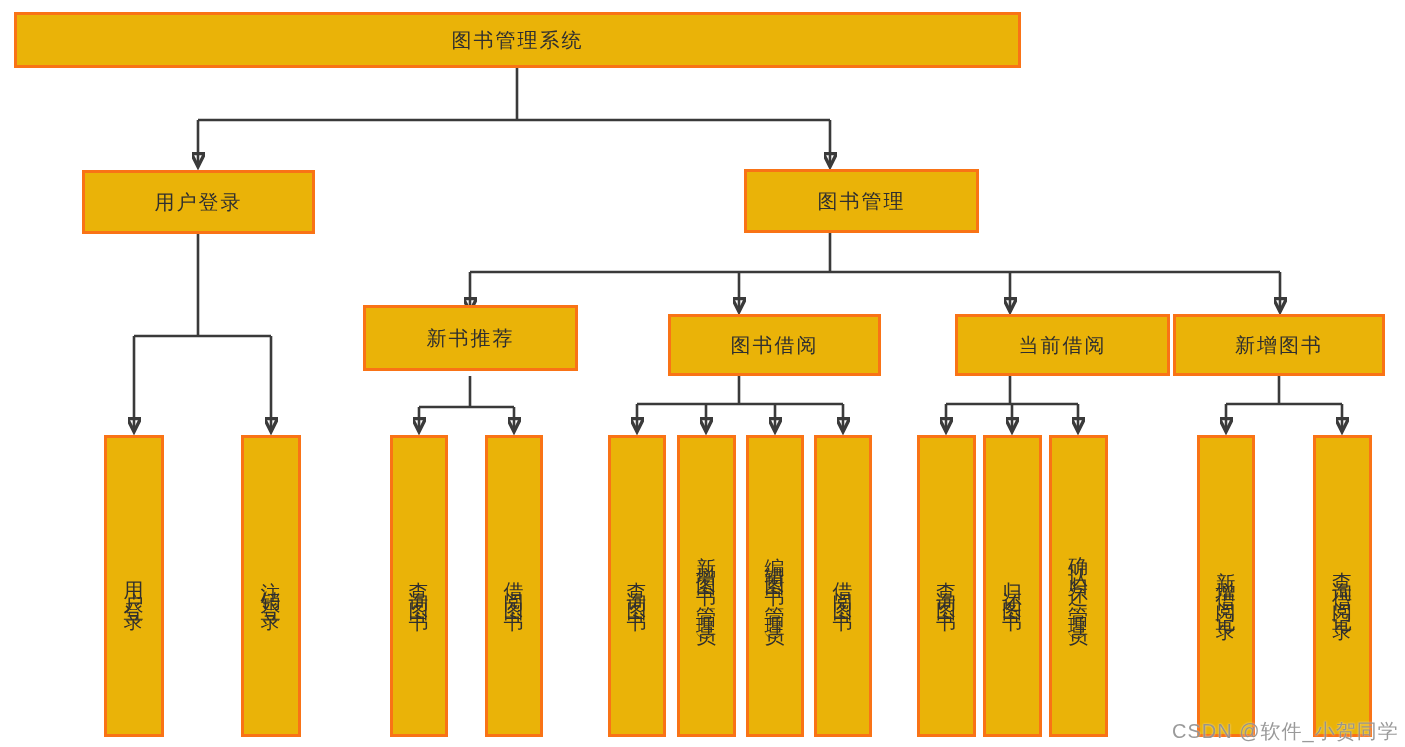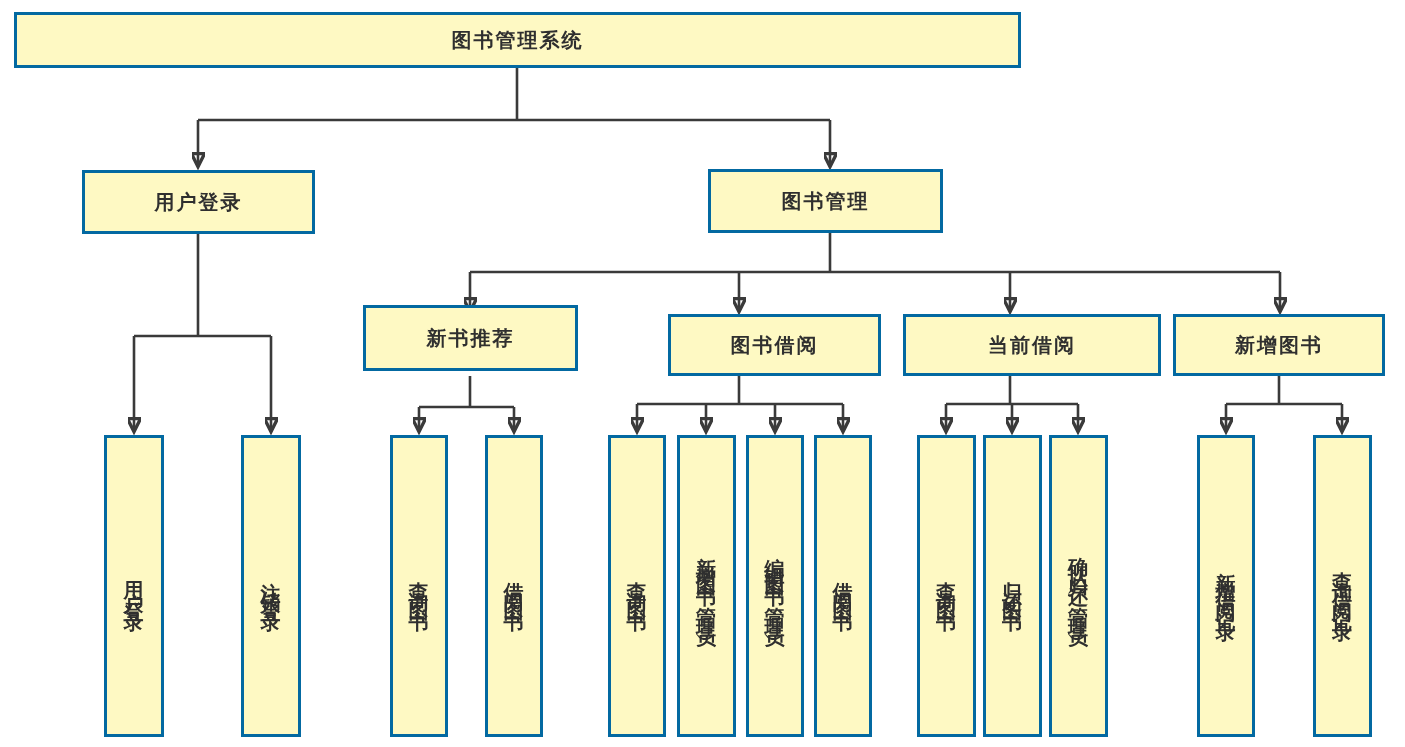--- a/index.html
+++ b/index.html
@@ -8,31 +8,30 @@
     width:1405px;height:747px;
     background:#ffffff;
     font-family:"Liberation Sans", sans-serif;
     overflow:hidden;
   }
   .wires{position:absolute;left:0;top:0;width:1405px;height:747px;}
   .wires path{stroke:#3a3a3a;stroke-width:2.6;fill:none;}
   .box{
     position:absolute;
     box-sizing:border-box;
-    background:#fef9c3;
-    border:3px solid #0369a1;
+    background:#eab308;
+    border:3px solid #f97316;
     color:#2f2f2f;
     display:flex;
     align-items:center;
     justify-content:center;
     font-size:20px;
     letter-spacing:2px;
     text-align:center;
     z-index:2;
-    font-weight:bold;
   }
   .leaf{
     writing-mode:vertical-rl;
     text-orientation:mixed;
     letter-spacing:10px;
     font-size:20px;
     line-height:1;
     padding:6px 0;
   }
   .watermark{
@@ -87,39 +86,40 @@
     <path marker-end="url(#ah)" d="M1078,404 V431"></path>
 
     <path d="M1279,376 V404 M1226,404 H1342"></path>
     <path marker-end="url(#ah)" d="M1226,404 V431"></path>
     <path marker-end="url(#ah)" d="M1342,404 V431"></path>
   </svg>
 
   <div class="box" style="left:14px;top:12px;width:1007px;height:56px">图书管理系统</div>
 
   <div class="box" style="left:82px;top:170px;width:233px;height:64px">用户登录</div>
-  <div class="box" style="left:708px;top:169px;width:235px;height:64px">图书管理</div>
+  <div class="box" style="left:744px;top:169px;width:235px;height:64px">图书管理</div>
 
   <div class="box" style="left:363px;top:305px;width:215px;height:66px">新书推荐</div>
   <div class="box" style="left:668px;top:314px;width:213px;height:62px">图书借阅</div>
-  <div class="box" style="left:903px;top:314px;width:258px;height:62px">当前借阅</div>
+  <div class="box" style="left:955px;top:314px;width:215px;height:62px">当前借阅</div>
   <div class="box" style="left:1173px;top:314px;width:212px;height:62px">新增图书</div>
 
   <div class="box leaf" style="left:104px;top:435px;width:60px;height:302px">用户登录</div>
   <div class="box leaf" style="left:241px;top:435px;width:60px;height:302px">注销登录</div>
 
   <div class="box leaf" style="left:390px;top:435px;width:58px;height:302px">查询图书</div>
   <div class="box leaf" style="left:485px;top:435px;width:58px;height:302px">借阅图书</div>
 
   <div class="box leaf" style="left:608px;top:435px;width:58px;height:302px">查询图书</div>
   <div class="box leaf" style="left:677px;top:435px;width:59px;height:302px">新增图书（管理员）</div>
   <div class="box leaf" style="left:746px;top:435px;width:58px;height:302px">编辑图书（管理员）</div>
   <div class="box leaf" style="left:814px;top:435px;width:58px;height:302px">借阅图书</div>
 
   <div class="box leaf" style="left:917px;top:435px;width:59px;height:302px">查询图书</div>
   <div class="box leaf" style="left:983px;top:435px;width:59px;height:302px">归还图书</div>
   <div class="box leaf" style="left:1049px;top:435px;width:59px;height:302px">确认归还（管理员）</div>
 
   <div class="box leaf" style="left:1197px;top:435px;width:58px;height:302px">新增借阅记录</div>
   <div class="box leaf" style="left:1313px;top:435px;width:59px;height:302px">查询借阅记录</div>
 
+  <div class="watermark" style="left:1172px;top:718px">CSDN @软件_小贺同学</div>
 
 </div>
 
 </body></html>

